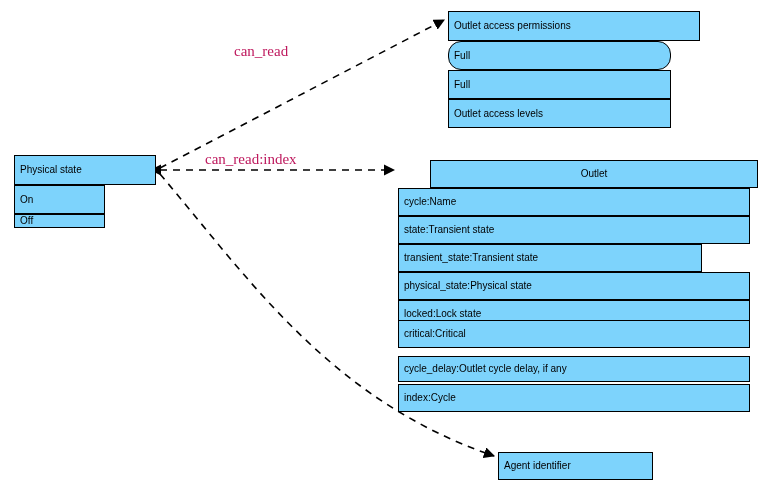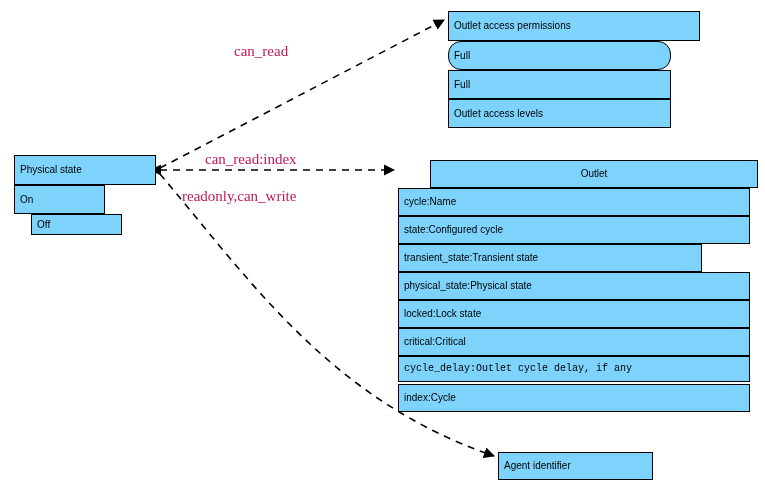--- a/index.html
+++ b/index.html
@@ -78,44 +78,43 @@
 
     <path d="M 160 170 L 394 170" fill="none" stroke="#000000" stroke-width="1.6" stroke-dasharray="7,6" marker-start="url(#arrow-back)" marker-end="url(#arrow)"></path>
 
     <path d="M 160 174 C 250 280, 330 400, 494 456" fill="none" stroke="#000000" stroke-width="1.6" stroke-dasharray="7,6" marker-end="url(#arrow)"></path>
   </svg>
 
   <div class="edge-label" style="left:234px; top:44px;">can_read</div>
 
   <div class="edge-label" style="left:205px; top:152px;">can_read:index</div>
 
-  <div class="edge-label" style="left:182px; top:189px;">readonly,can_write</div>
 
   <div class="node">
     <div class="cell left" style="left:14px; top:155px; width:142px; height:30px;">Physical state</div>
     <div class="cell left" style="left:14px; top:185px; width:91px; height:29px;">On</div>
-    <div class="cell left" style="left:14px; top:214px; width:91px; height:21px;margin-left:17px;">Off</div>
+    <div class="cell left" style="left:14px; top:214px; width:91px; height:14px;">Off</div>
   </div>
 
   <div class="node">
     <div class="cell left" style="left:448px; top:11px; width:252px; height:30px;">Outlet access permissions</div>
     <div class="cell left" style="left:448px; top:41px; width:223px; height:29px;border-radius:13px;">Full</div>
     <div class="cell left" style="left:448px; top:70px; width:223px; height:29px;">Full</div>
     <div class="cell left" style="left:448px; top:99px; width:223px; height:29px;">Outlet access levels</div>
   </div>
 
   <div class="node">
     <div class="cell center" style="left:398px; top:160px; width:328px; height:28px;margin-left:32px;">Outlet</div>
     <div class="cell left" style="left:398px; top:188px; width:352px; height:28px;">cycle:Name</div>
-    <div class="cell left" style="left:398px; top:216px; width:352px; height:28px;">state:Configured cycle</div>
+    <div class="cell left" style="left:398px; top:216px; width:352px; height:28px;">state:Transient state</div>
     <div class="cell left" style="left:398px; top:244px; width:304px; height:28px;">transient_state:Transient state</div>
     <div class="cell left" style="left:398px; top:272px; width:352px; height:28px;">physical_state:Physical state</div>
     <div class="cell left" style="left:398px; top:300px; width:352px; height:28px;">locked:Lock state</div>
-    <div class="cell left" style="left:398px; top:328px; width:352px; height:28px;">critical:Critical</div>
-    <div class="cell left" style="left:398px; top:356px; width:352px; height:26px;font-family:Liberation Mono, monospace;">cycle_delay:Outlet cycle delay, if any</div>
+    <div class="cell left" style="left:398px; top:320px; width:352px; height:28px;">critical:Critical</div>
+    <div class="cell left" style="left:398px; top:356px; width:352px; height:26px;">cycle_delay:Outlet cycle delay, if any</div>
     <div class="cell left" style="left:398px; top:384px; width:352px; height:28px;">index:Cycle</div>
   </div>
 
   <div class="node">
     <div class="cell left" style="left:498px; top:452px; width:155px; height:28px;">Agent identifier</div>
   </div>
 
 </div>
 
 </body></html>

